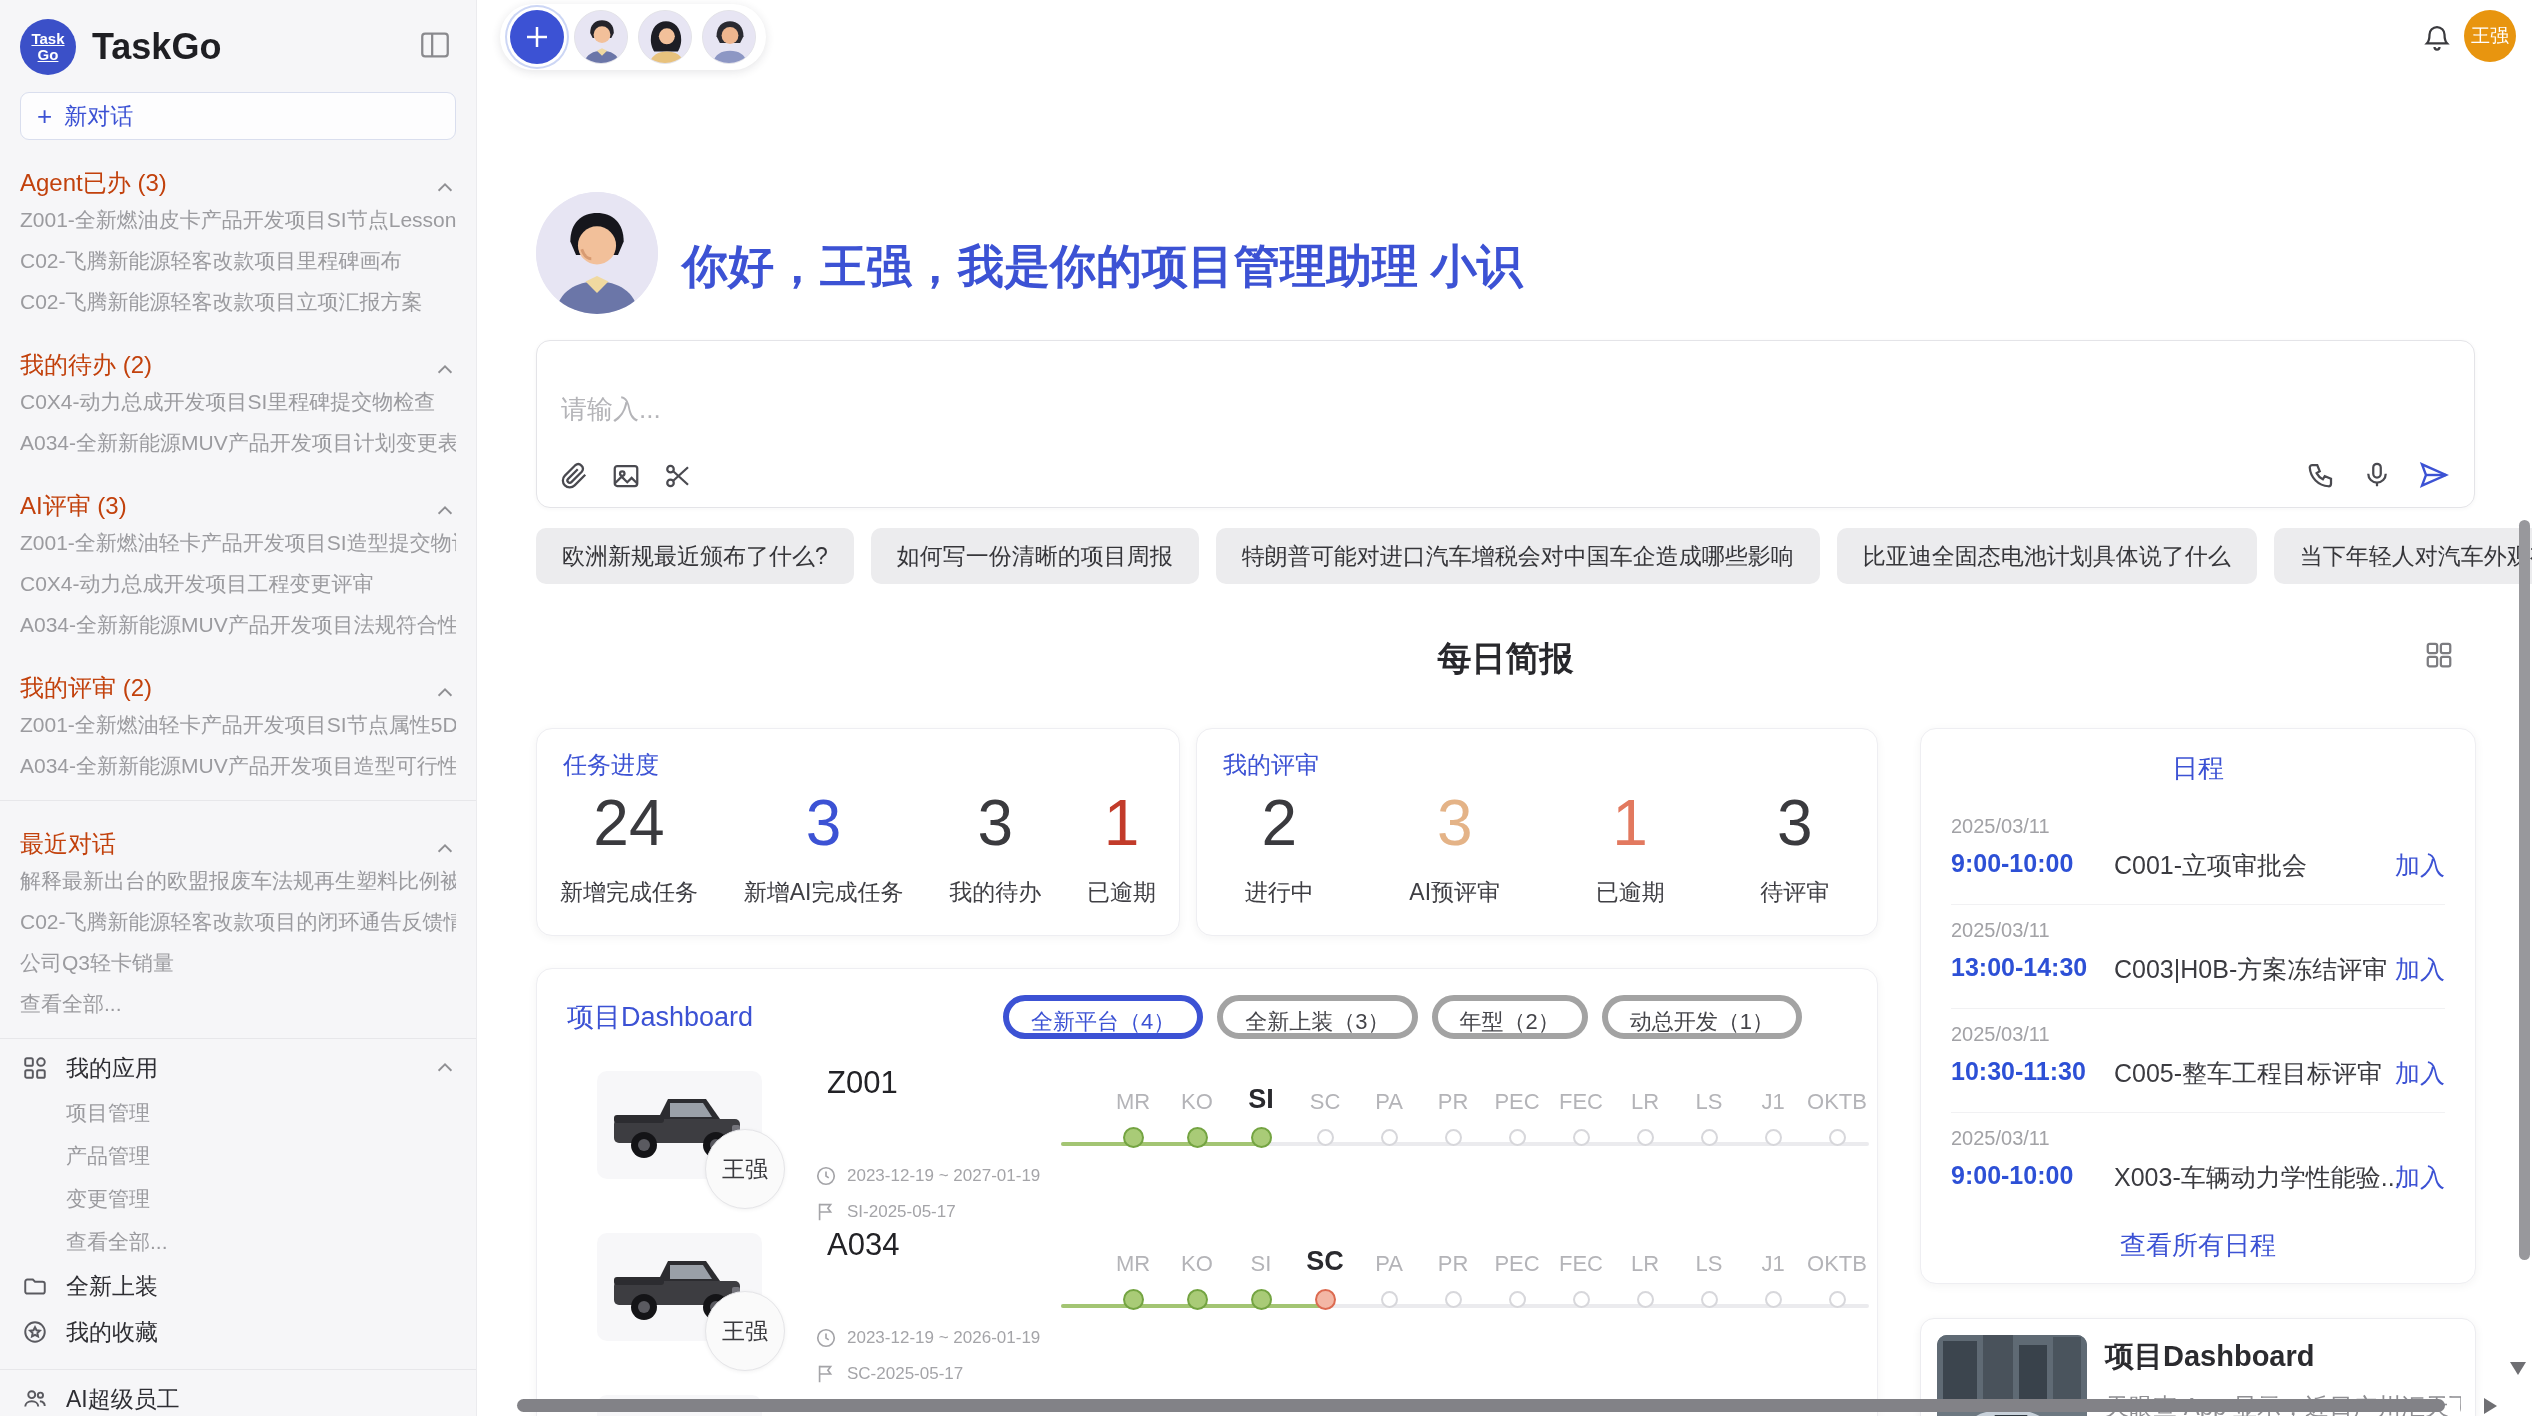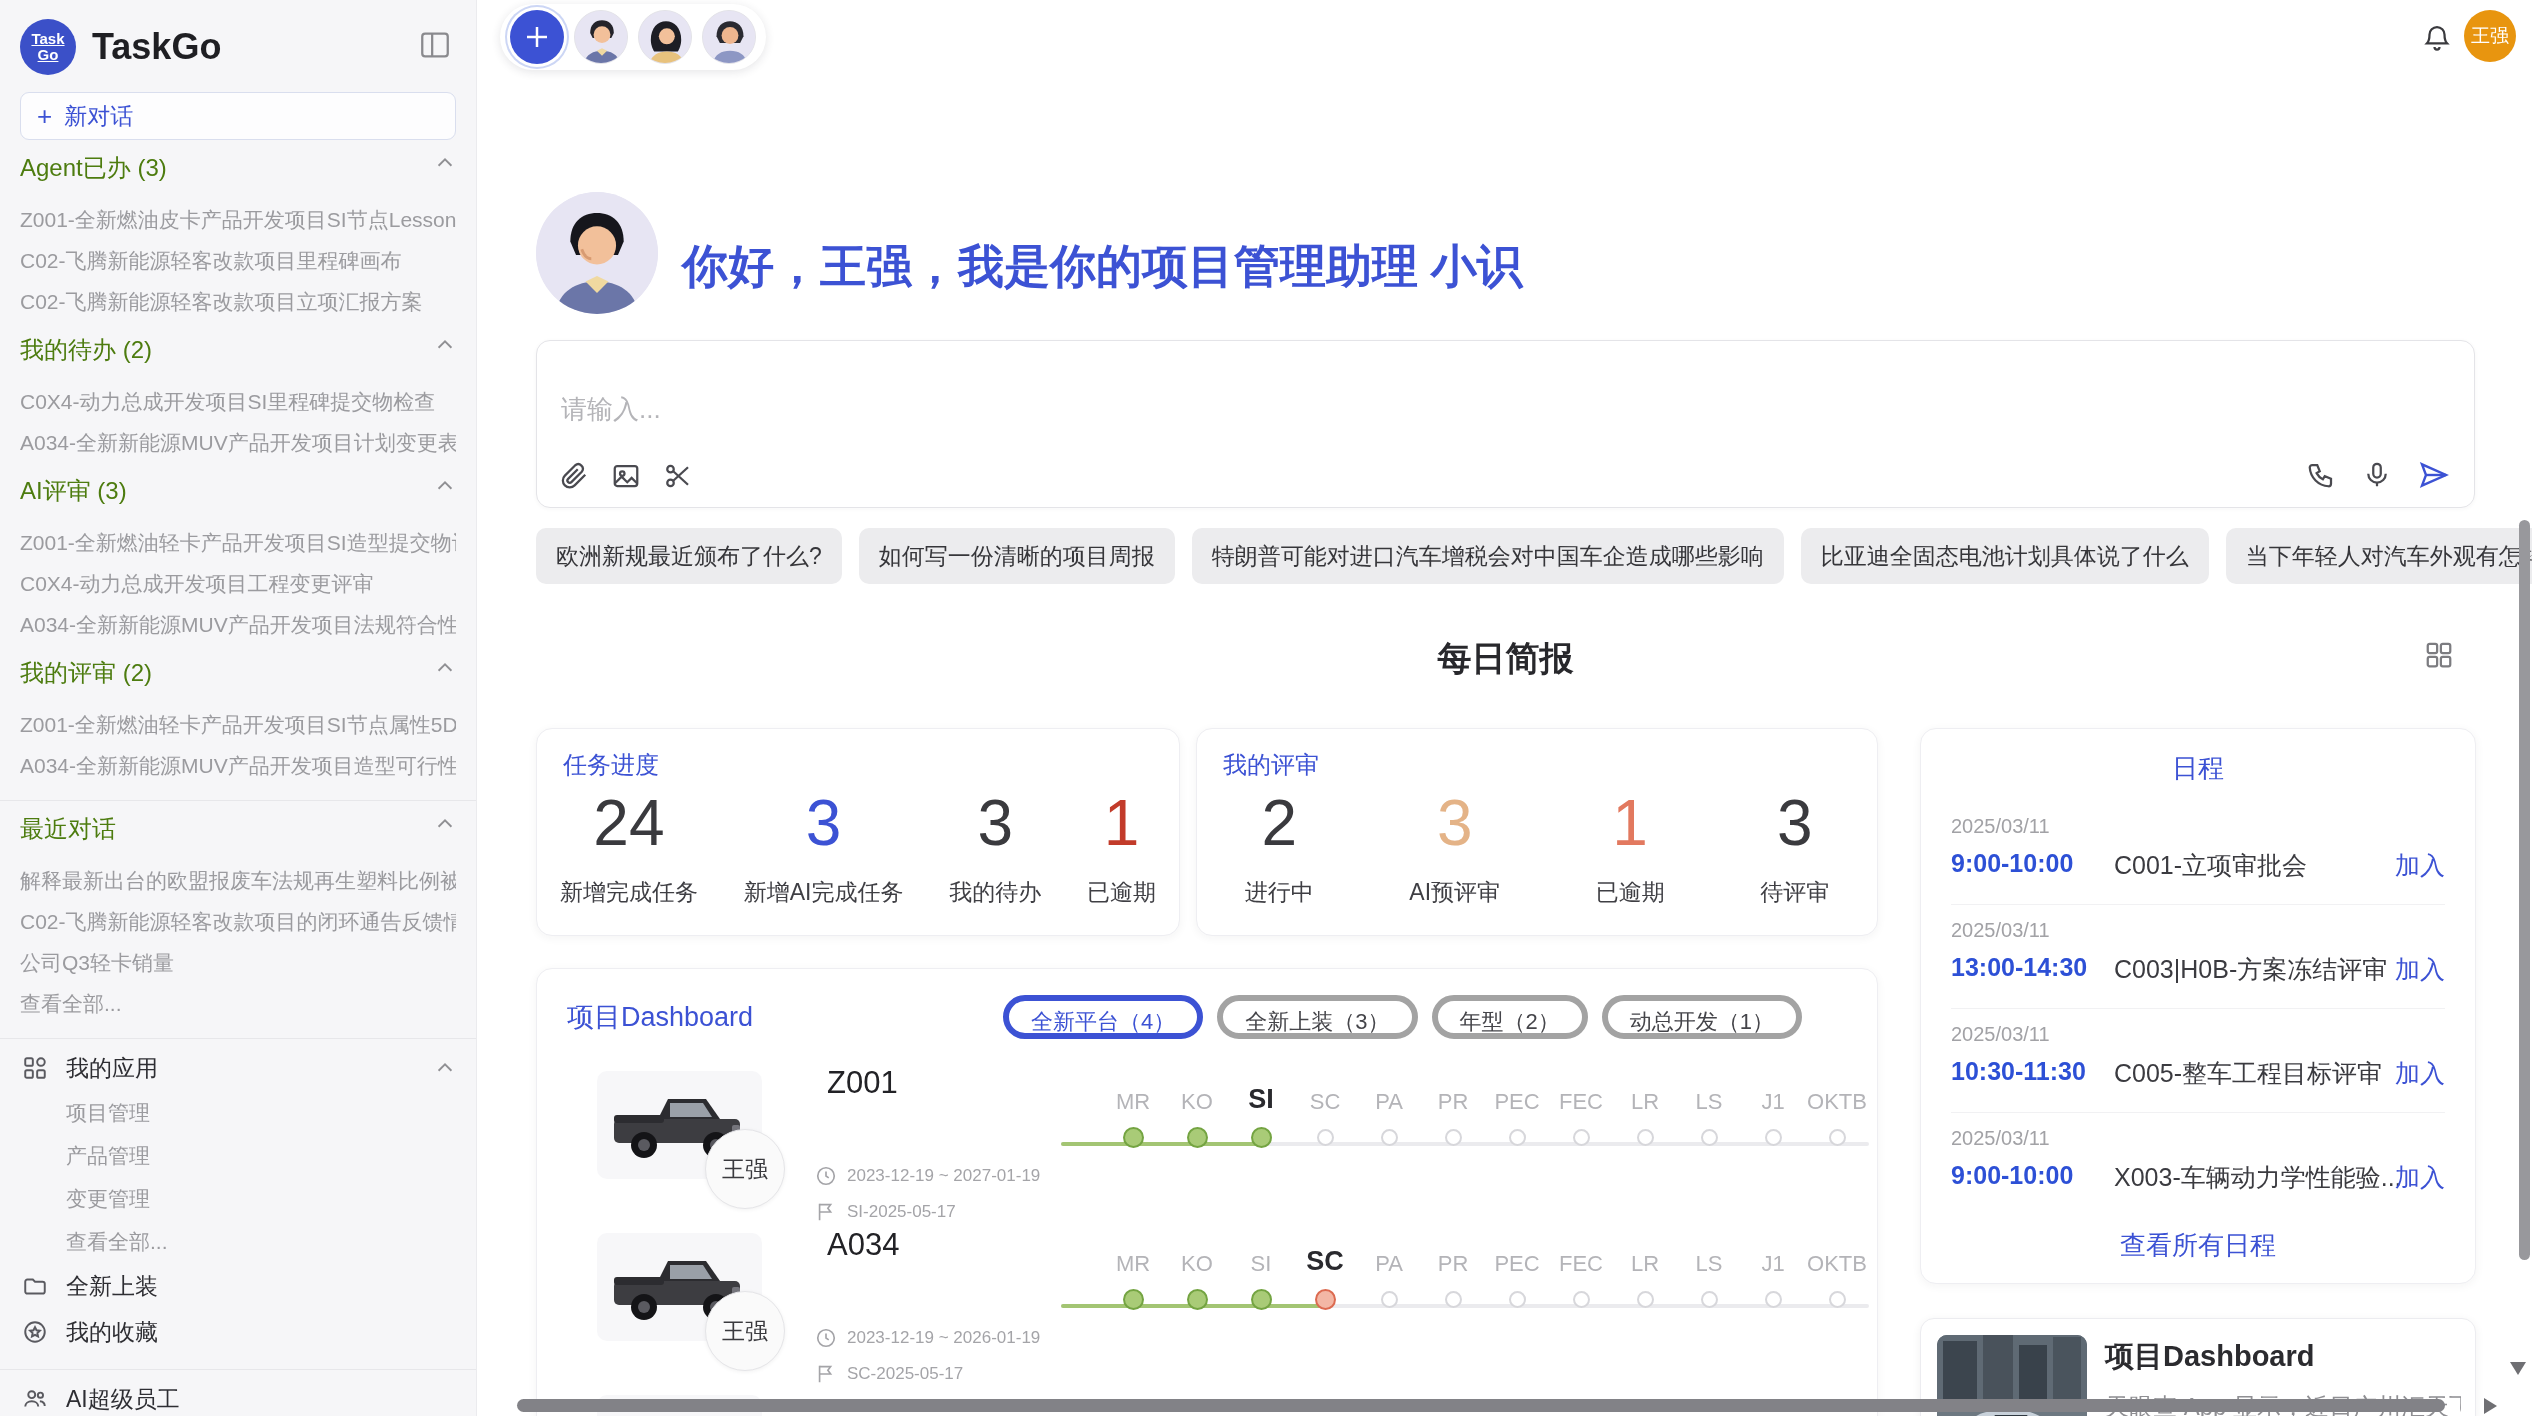--- a/index.html
+++ b/index.html
@@ -9,21 +9,21 @@
   svg{display:block;}
 
   
   .sidebar{position:absolute;left:0;top:0;width:477px;height:1416px;background:#f6f6f8;border-right:1px solid #ebebee;padding:18px 20px 0 20px;overflow:hidden;}
   .side-top{display:flex;align-items:center;height:58px;position:relative;}
   .logo{width:56px;height:56px;border-radius:50%;background:#3b50c8;color:#fff;display:flex;flex-direction:column;align-items:center;justify-content:center;font-size:15px;line-height:16px;font-weight:600;text-decoration:underline;}
   .brand{margin-left:16px;font-size:36px;font-weight:700;color:#1f1f23;}
   .collapse{position:absolute;right:4px;top:10px;color:#8a8a8e;cursor:pointer;}
   .newchat{margin-top:16px;height:48px;border:1px solid #d9deee;background:#fdfdfe;border-radius:9px;display:flex;align-items:center;justify-content:flex-start;padding:0 16px;color:#3c52d4;font-size:23px;cursor:pointer;}
   .newchat .plus{margin-right:12px;font-size:26px;line-height:1;}
-  .sec-h{display:flex;align-items:flex-start;justify-content:space-between;height:47px;margin-top:12px;color:#4d7c0f;font-size:24px;font-weight:500;}
+  .sec-h{display:flex;align-items:flex-end;justify-content:space-between;height:47px;margin-top:12px;color:#c2410c;font-size:24px;font-weight:500;}
   .sec-h .chev{color:#8f8f93;}
   .sec-item{height:41px;line-height:41px;font-size:21px;color:#9b9b9f;white-space:nowrap;overflow:hidden;text-overflow:clip;cursor:pointer;}
   .divider{height:1px;background:#e7e7ea;margin:14px -20px 6px -20px;}
   .menu-row{display:flex;align-items:center;height:46px;font-size:23px;color:#2e2e33;cursor:pointer;}
   .menu-row .mi{width:30px;margin-right:16px;color:#5a5a60;}
   .menu-row .chev{margin-left:auto;color:#8f8f93;}
   .sub-item{height:43px;line-height:43px;padding-left:46px;font-size:21px;color:#9b9b9f;cursor:pointer;}
 
   
   .pillbar{position:absolute;left:500px;top:4px;height:66px;border-radius:33px;background:#fff;box-shadow:0 2px 10px rgba(40,44,60,.12);display:flex;align-items:center;gap:10px;padding:0 10px;}
@@ -40,21 +40,21 @@
   .composer{position:absolute;left:536px;top:340px;width:1939px;height:168px;border:1px solid #e4e4e8;border-radius:14px;background:#fff;box-shadow:0 1px 4px rgba(40,44,60,.04);}
   .composer input{position:absolute;left:22px;top:52px;width:1500px;border:none;outline:none;font-size:26px;color:#53535a;background:transparent;}
   .composer input::placeholder{color:#b4b4b8;}
   .c-icons-l{position:absolute;left:22px;bottom:16px;display:flex;gap:22px;color:#4a4a50;}
   .c-icons-r{position:absolute;right:24px;bottom:16px;display:flex;gap:26px;color:#4a4a50;}
   .c-icons-l .ico,.c-icons-r .ico{cursor:pointer;}
   .send{color:#3c52d4;}
 
   
   .chips{position:absolute;left:536px;top:528px;width:1939px;display:flex;gap:17px;}
-  .chip{height:56px;line-height:56px;padding:0 20px;background:#ececee;border-radius:10px;font-size:23px;color:#36363a;white-space:nowrap;cursor:pointer;}
+  .chip{height:56px;line-height:56px;padding:0 26px;background:#ececee;border-radius:10px;font-size:23px;color:#36363a;white-space:nowrap;cursor:pointer;}
 
   
   .brief-title{position:absolute;left:536px;top:636px;width:1939px;text-align:center;font-size:34px;font-weight:700;color:#28282c;}
   .brief-grid-ico{position:absolute;left:2424px;top:640px;color:#7c7c80;cursor:pointer;}
   .statcard{position:absolute;top:728px;height:208px;background:#fff;border:1px solid #eeeef2;border-radius:16px;box-shadow:0 2px 10px rgba(31,35,41,.05);}
   .statcard .sc-title{position:absolute;left:26px;top:20px;font-size:24px;color:#3c52d4;}
   .stat-row{position:absolute;left:0;right:0;top:58px;display:flex;justify-content:space-around;}
   .stat{display:flex;flex-direction:column;align-items:center;}
   .stat .v{font-size:64px;font-weight:500;line-height:72px;}
   .stat .l{margin-top:18px;font-size:23px;color:#3f3f44;}

